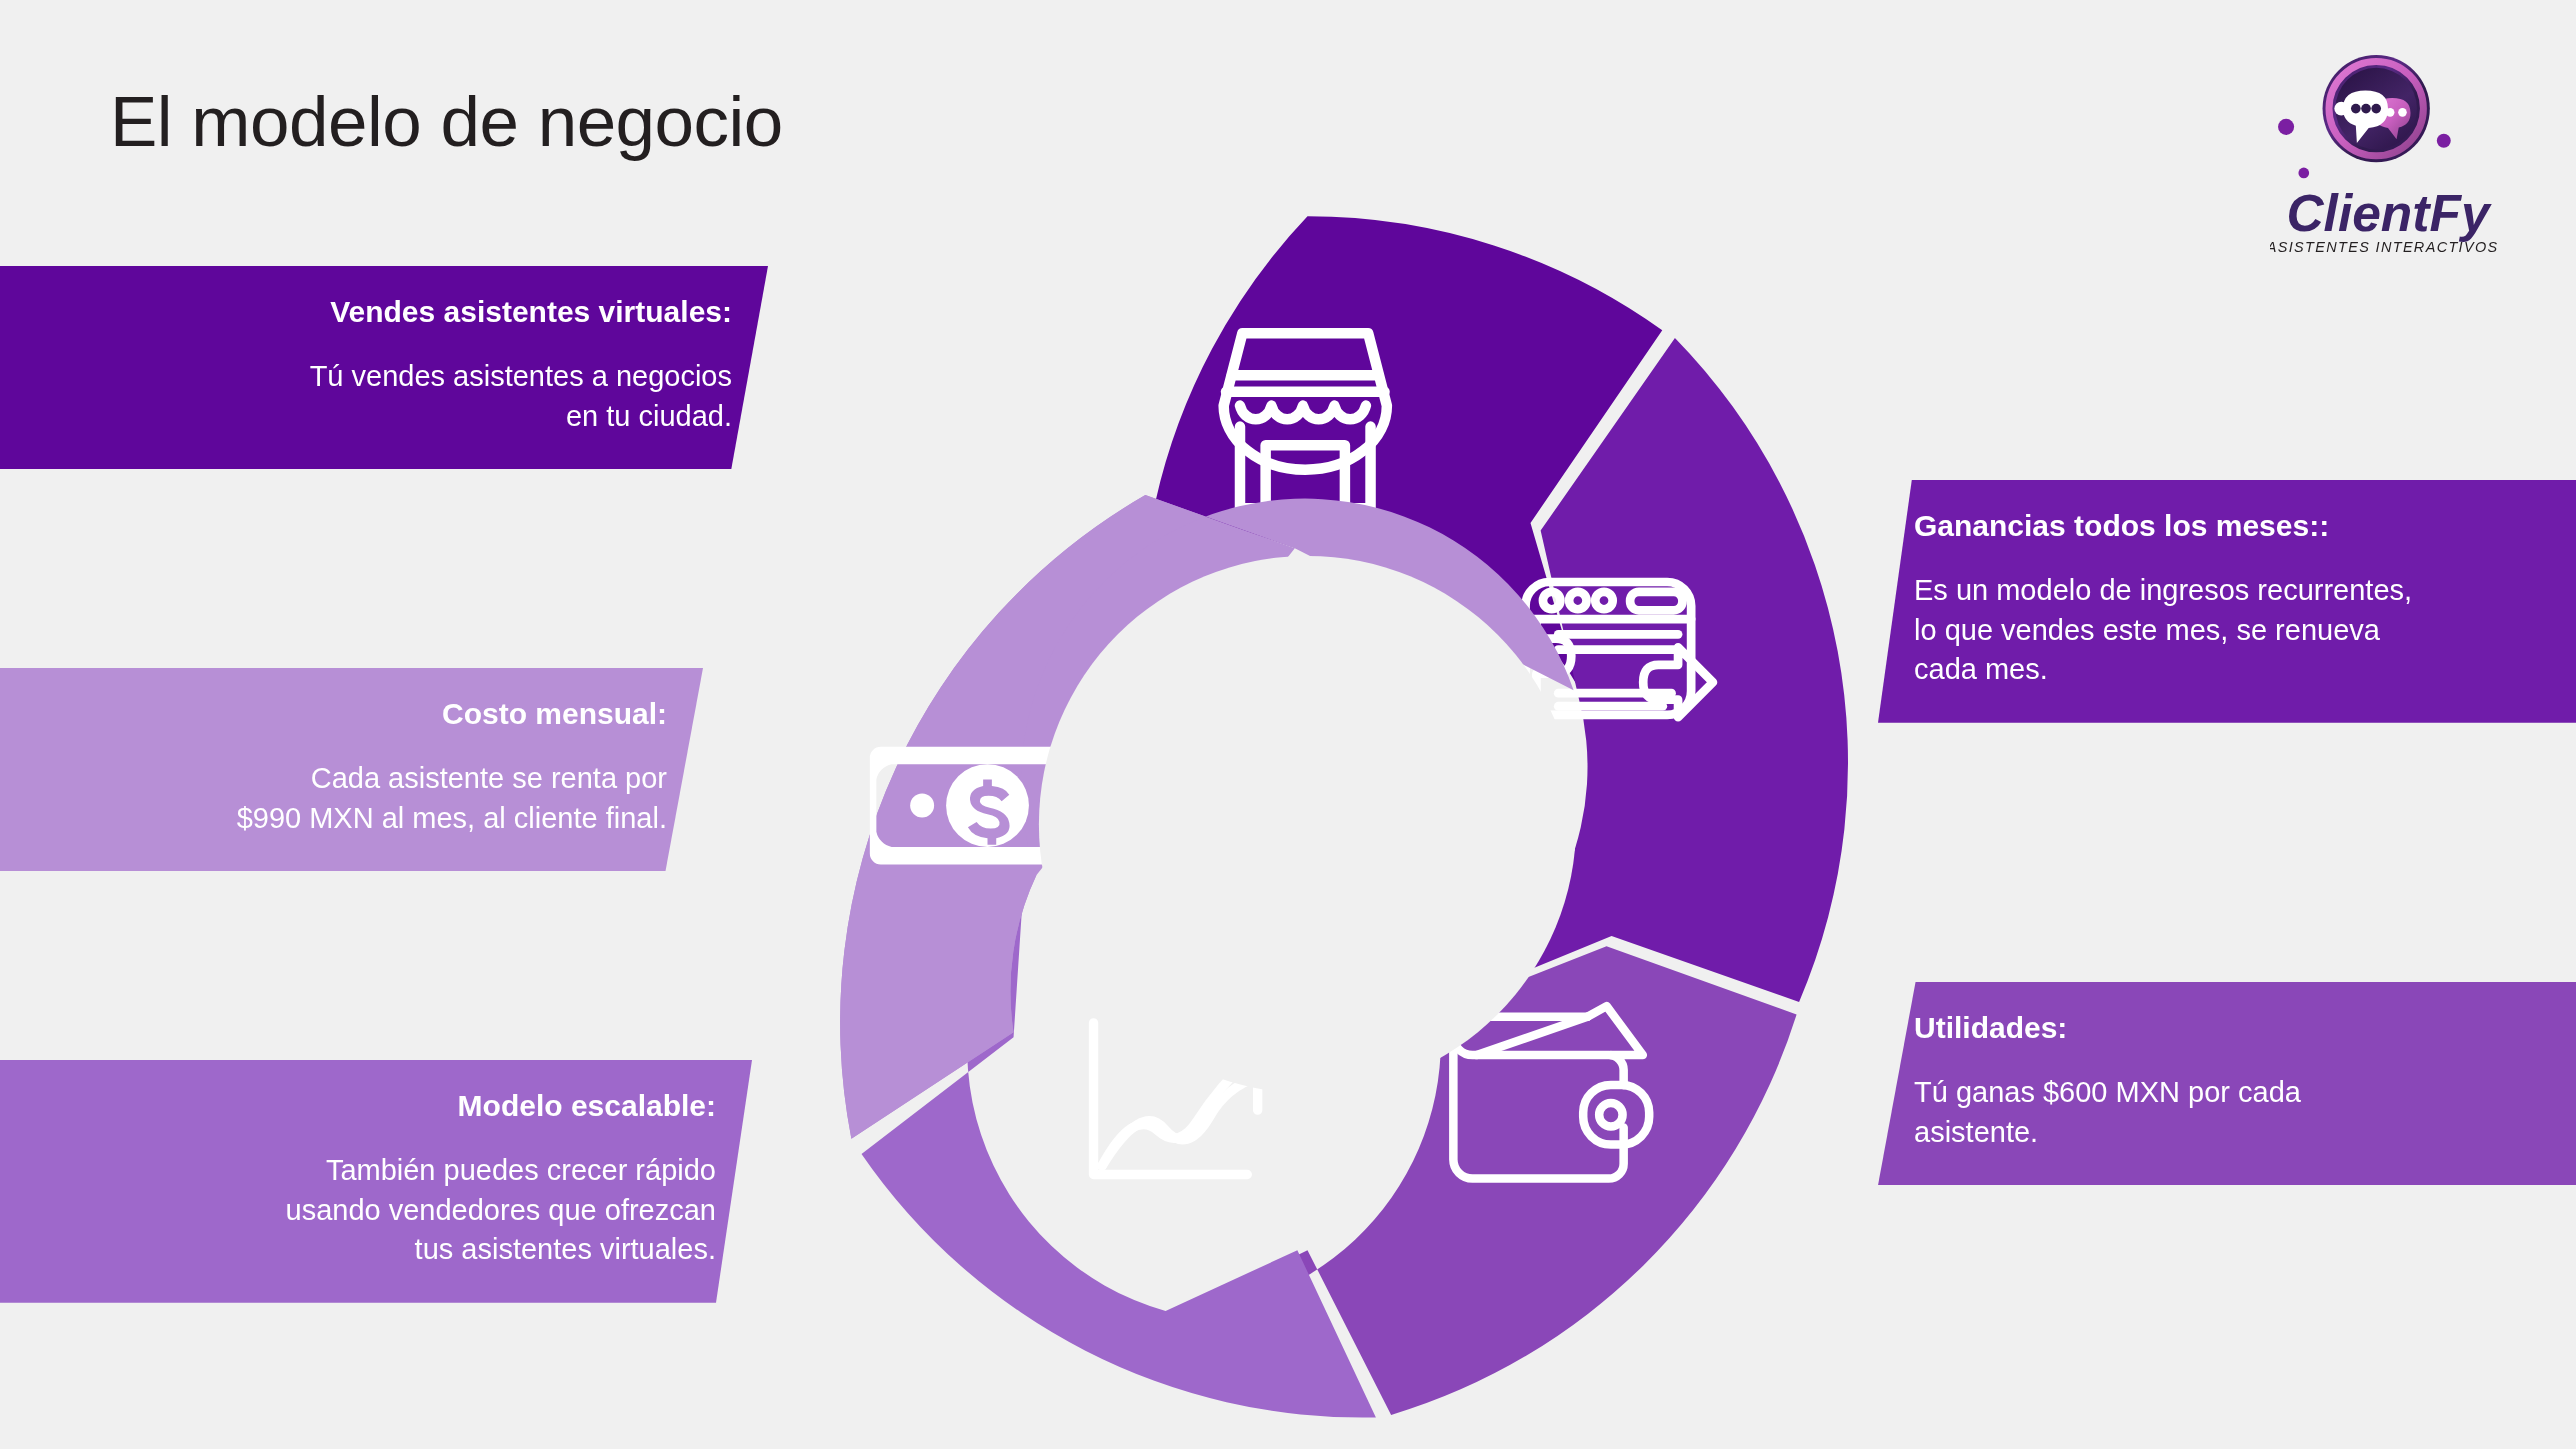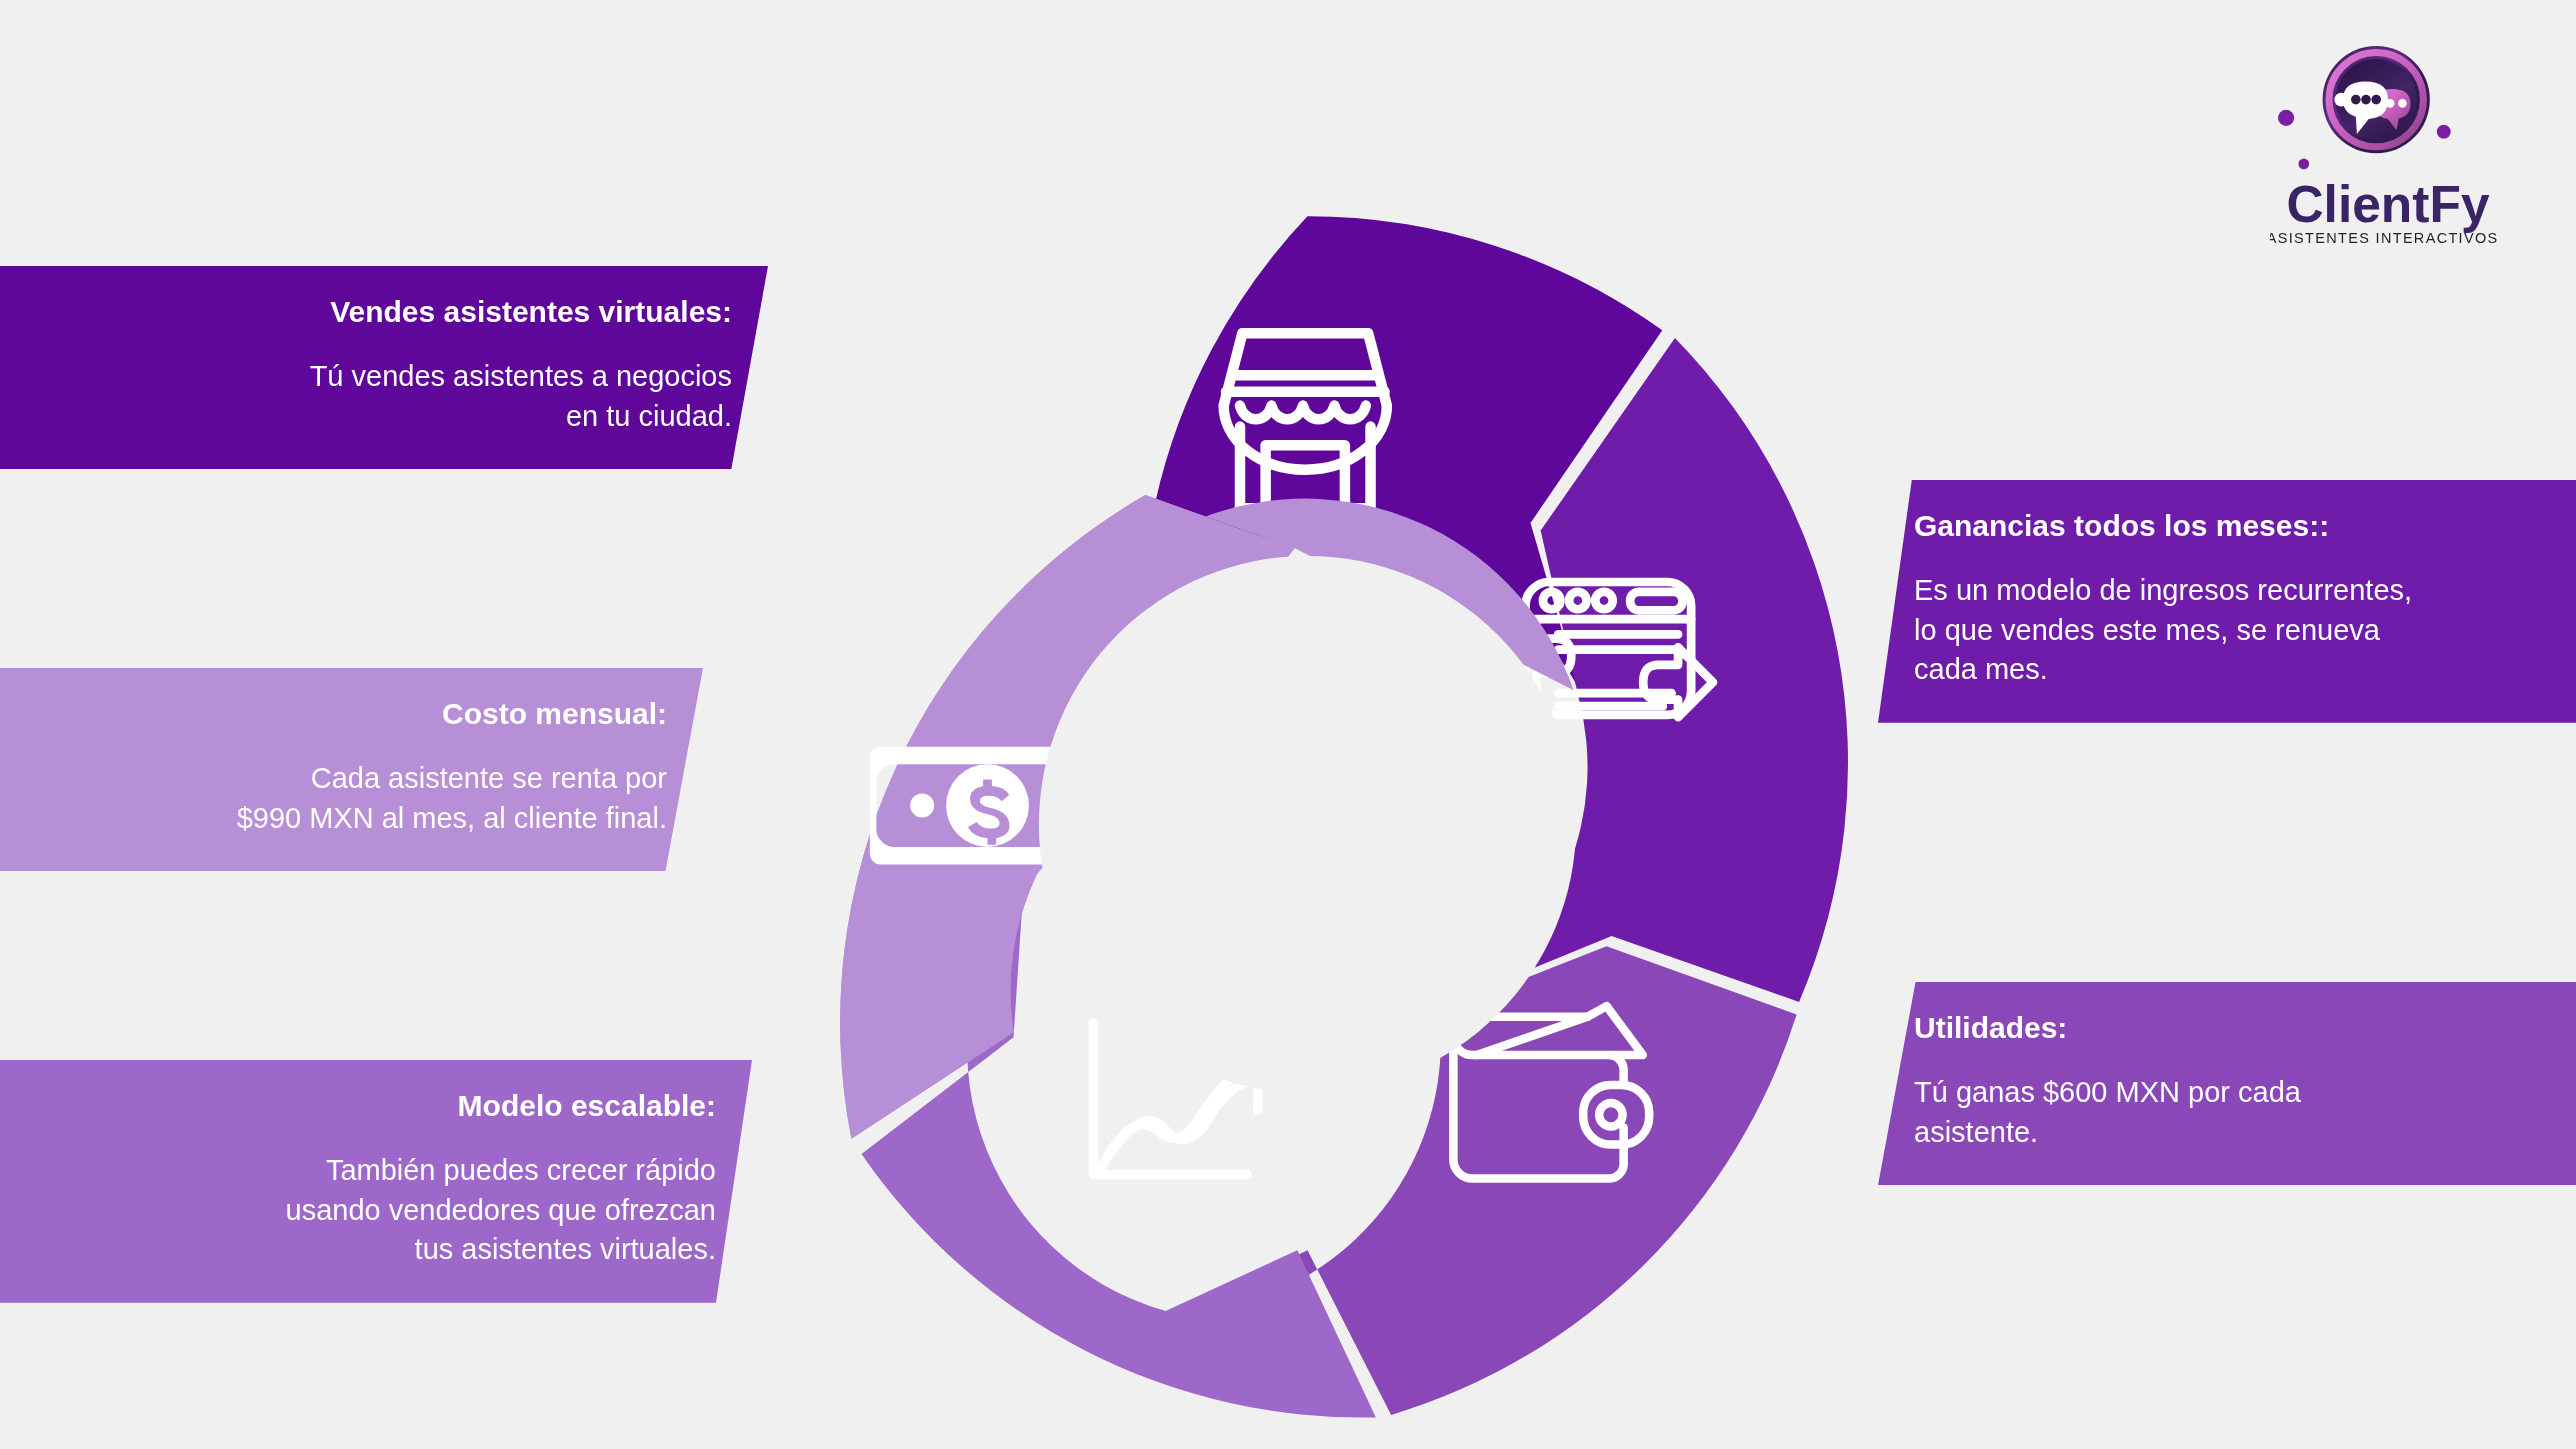--- a/index.html
+++ b/index.html
@@ -28,23 +28,24 @@
     font-weight: 400;
     color: #231f20;
     letter-spacing: -0.5px;
     white-space: nowrap;
   }
 
   
   .logo {
     position: absolute;
     left: 2270px;
-    top: 18px;
+    top: 27px;
     width: 236px;
     height: 263px;
+    font-style: italic;
   }
   .logo svg { display: block; width: 100%; height: 100%; }
 
   
   .wheel {
     position: absolute;
     left: 674px;
     top: 191px;
     width: 1267px;
     height: 1267px;
@@ -96,20 +97,21 @@
   #card-costo     { clip-path: polygon(0 0, 100% 0, 95% 100%, 0 100%); }
   #card-modelo    { clip-path: polygon(0 0, 100% 0, 95.5% 100%, 0 100%); }
   #card-ganancias { clip-path: polygon(4.5% 0, 100% 0, 100% 100%, 0 100%); }
   #card-utilidad  { clip-path: polygon(5% 0, 100% 0, 100% 100%, 0 100%); }
 </style>
 </head>
 <body>
 
 <div id="stage">
 
+  <h1 class="page-title">El modelo de negocio</h1>
 
   <div class="logo">
     <svg viewBox="0 0 440 490" xmlns="http://www.w3.org/2000/svg">
       <defs>
         <linearGradient id="ringGrad" x1="0" y1="0" x2="1" y2="1">
           <stop offset="0%" stop-color="#3b1a5e"></stop>
           <stop offset="38%" stop-color="#5b2a86"></stop>
           <stop offset="62%" stop-color="#2f1a4d"></stop>
           <stop offset="100%" stop-color="#3b1a5e"></stop>
         </linearGradient>

